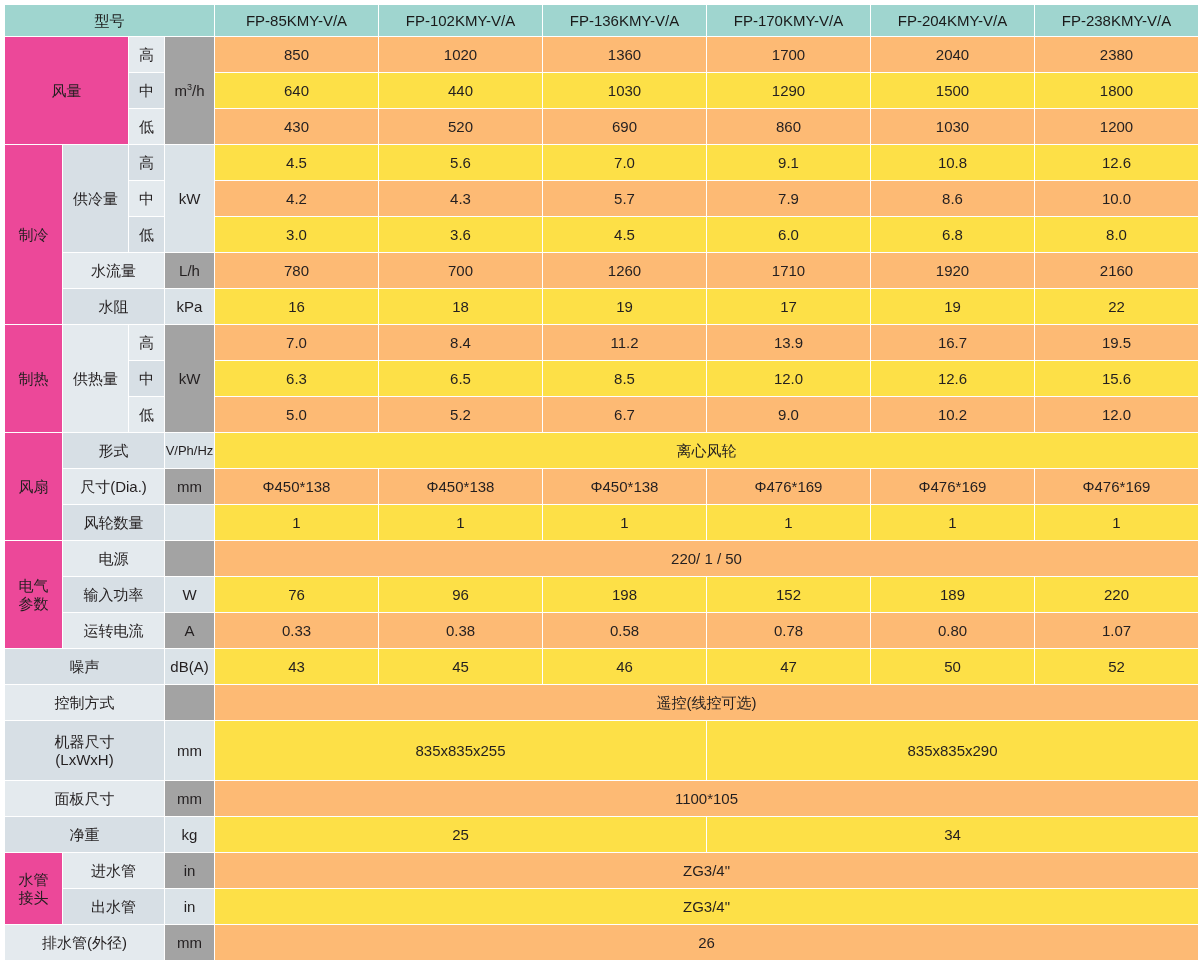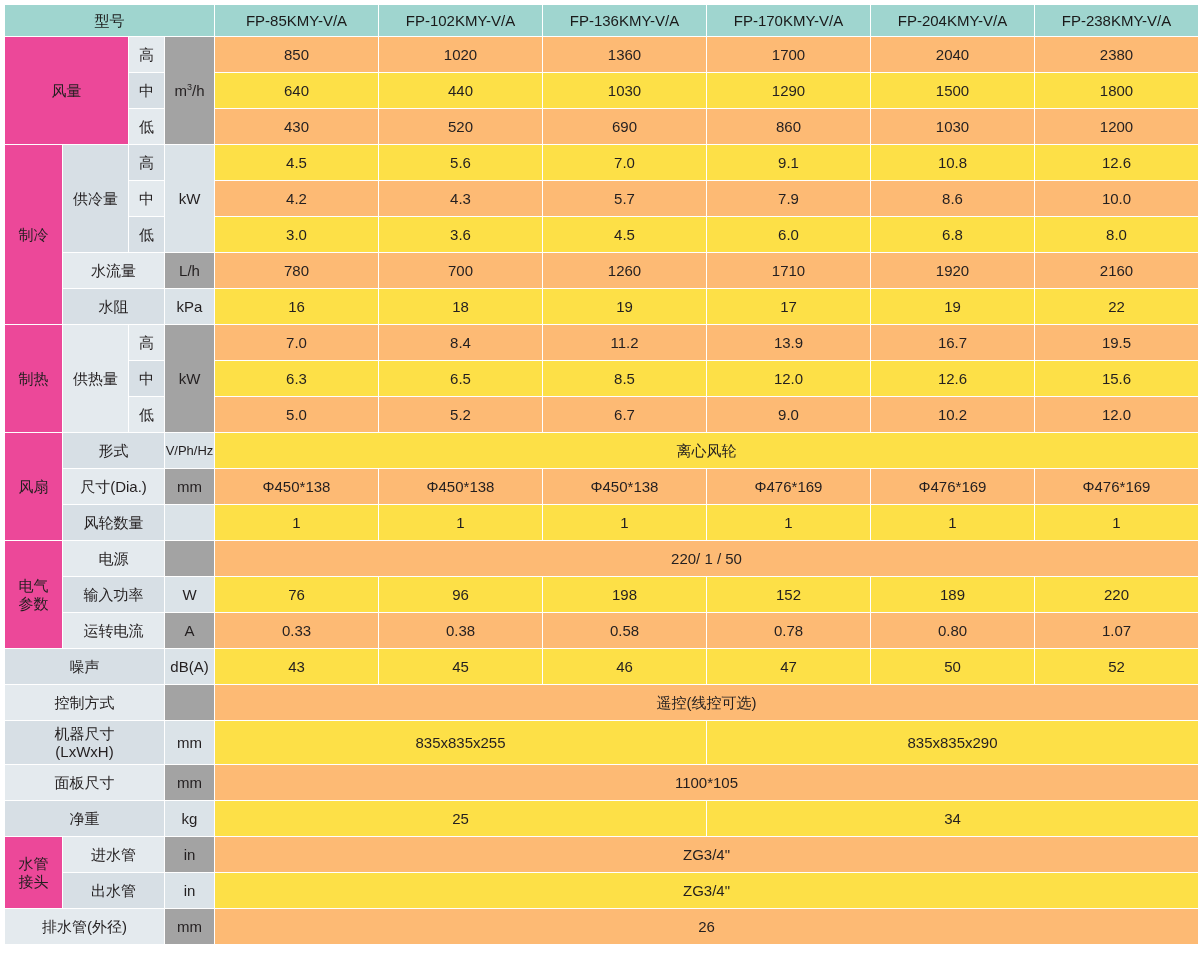--- a/index.html
+++ b/index.html
@@ -257,21 +257,21 @@
     <td class="r-b">50</td>
     <td class="r-b">52</td>
   </tr>
 
   <tr class="row">
     <td class="lbl-a" colspan="3">控制方式</td>
     <td class="unit-a"></td>
     <td class="r-a" colspan="6">遥控(线控可选)</td>
   </tr>
 
-  <tr style="height:44px">
+  <tr style="height:60px">
     <td class="lbl-b twoline" colspan="3">
       <div>机器尺寸</div>
       <div>(LxWxH)</div>
     </td>
     <td class="unit-b">mm</td>
     <td class="r-b" colspan="3">835x835x255</td>
     <td class="r-b" colspan="3">835x835x290</td>
   </tr>
 
   <tr class="row">

